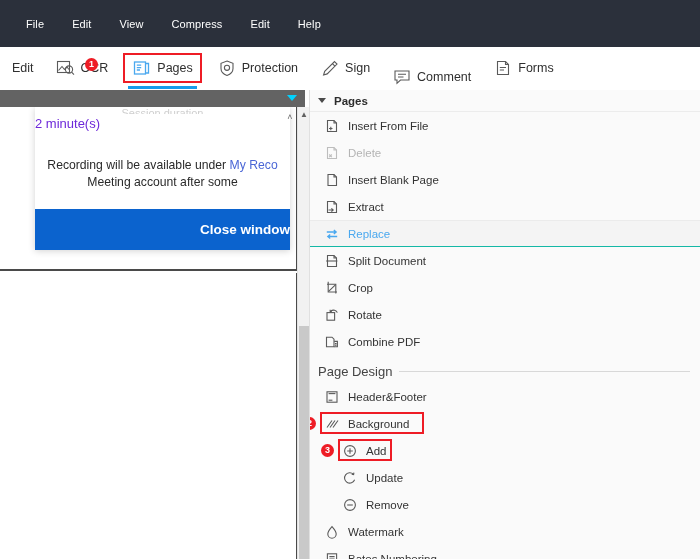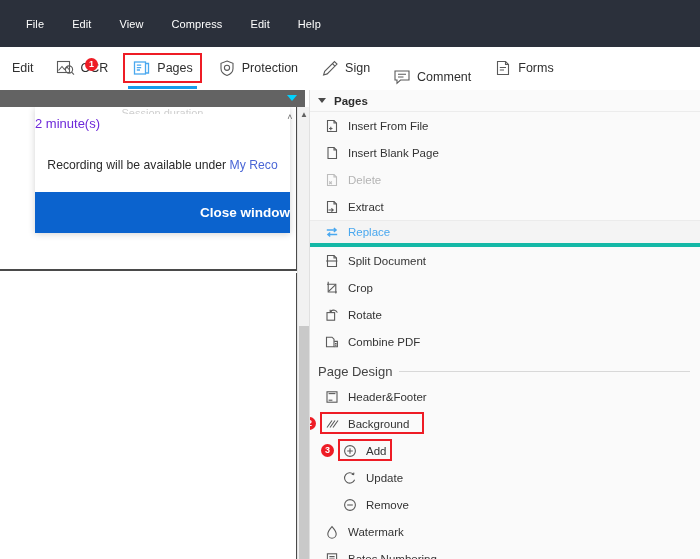--- a/index.html
+++ b/index.html
@@ -264,21 +264,21 @@
     align-items: center;
     justify-content: center;
     width: 16px; height: 16px;
     flex: 0 0 16px;
   }
   .rp-item.disabled { color: #b4b4b4; }
   .rp-item.active {
     color: #4aa8ef;
     background: #f4f4f4;
     border-top: 1px solid #ebebeb;
-    border-bottom: 4px solid #14b8a6;
+    border-bottom: 1px solid #14b8a6;
   }
   .rp-item.indent { padding-left: 32px; }
   .rp-item.boxed .rp-box {
     position: absolute;
     left: 10px; top: 2px;
     right: auto;
     height: 22px;
     border: 2px solid #ee1c25;
     box-sizing: border-box;
     pointer-events: none;
@@ -412,20 +412,21 @@
 
   <div class="doc-area">
     <div class="doc-page-top"></div>
     <div class="doc-page-bottom"></div>
 
     <div class="dialog">
       <div class="dlg-cut-text">Session duration</div>
       <div class="dlg-duration">2 minute(s)</div>
       <div class="dlg-body">
         <span>Recording will be available under </span><span class="dlg-link">My Reco</span><br>
+        <span>Meeting account after some</span>
       </div>
       <div class="dlg-btn">Close window</div>
       <div class="dlg-scroll">˄</div>
     </div>
   </div>
 
   <div class="vscroll">
     <div class="arrow-up">▲</div>
     <div class="thumb"></div>
   </div>
@@ -441,44 +442,44 @@
       <span class="rp-ico">
         <svg width="16" height="16" viewBox="0 0 16 16">
           <path class="ico-line" d="M3.5 2.5 H10 L12.5 5 V13.5 H3.5 Z"></path>
           <path class="ico-line" d="M10 2.5 V5 H12.5"></path>
           <path class="ico-line" d="M5 10.5 H8.5 M6.8 8.8 V12.2"></path>
         </svg>
       </span>
       <span>Insert From File</span>
     </div>
 
-    <div class="rp-item">
-      <span class="rp-ico">
-        <svg width="16" height="16" viewBox="0 0 16 16">
-          <path class="ico-line" d="M4 2.5 H10 L12.5 5 V13.5 H4 Z"></path>
-          <path class="ico-line" d="M10 2.5 V5 H12.5"></path>
-        </svg>
-      </span>
-      <span>Insert Blank Page</span>
-    </div>
-
     <div class="rp-item disabled">
       <span class="rp-ico">
         <svg width="16" height="16" viewBox="0 0 16 16">
           <path class="ico-line-dim" d="M3.5 2.5 H10 L12.5 5 V13.5 H3.5 Z"></path>
           <path class="ico-line-dim" d="M10 2.5 V5 H12.5"></path>
           <path class="ico-line-dim" d="M5.2 9.5 L7.8 12.1 M7.8 9.5 L5.2 12.1"></path>
         </svg>
       </span>
       <span>Delete</span>
     </div>
 
     <div class="rp-item">
       <span class="rp-ico">
         <svg width="16" height="16" viewBox="0 0 16 16">
+          <path class="ico-line" d="M4 2.5 H10 L12.5 5 V13.5 H4 Z"></path>
+          <path class="ico-line" d="M10 2.5 V5 H12.5"></path>
+        </svg>
+      </span>
+      <span>Insert Blank Page</span>
+    </div>
+
+    <div class="rp-item">
+      <span class="rp-ico">
+        <svg width="16" height="16" viewBox="0 0 16 16">
           <path class="ico-line" d="M3.5 2.5 H10 L12.5 5 V13.5 H3.5 Z"></path>
           <path class="ico-line" d="M10 2.5 V5 H12.5"></path>
           <path class="ico-line" d="M4.5 11 H9 M7.4 9.4 L9.2 11 L7.4 12.6"></path>
         </svg>
       </span>
       <span>Extract</span>
     </div>
 
     <div class="rp-item active">
       <span class="rp-ico">

